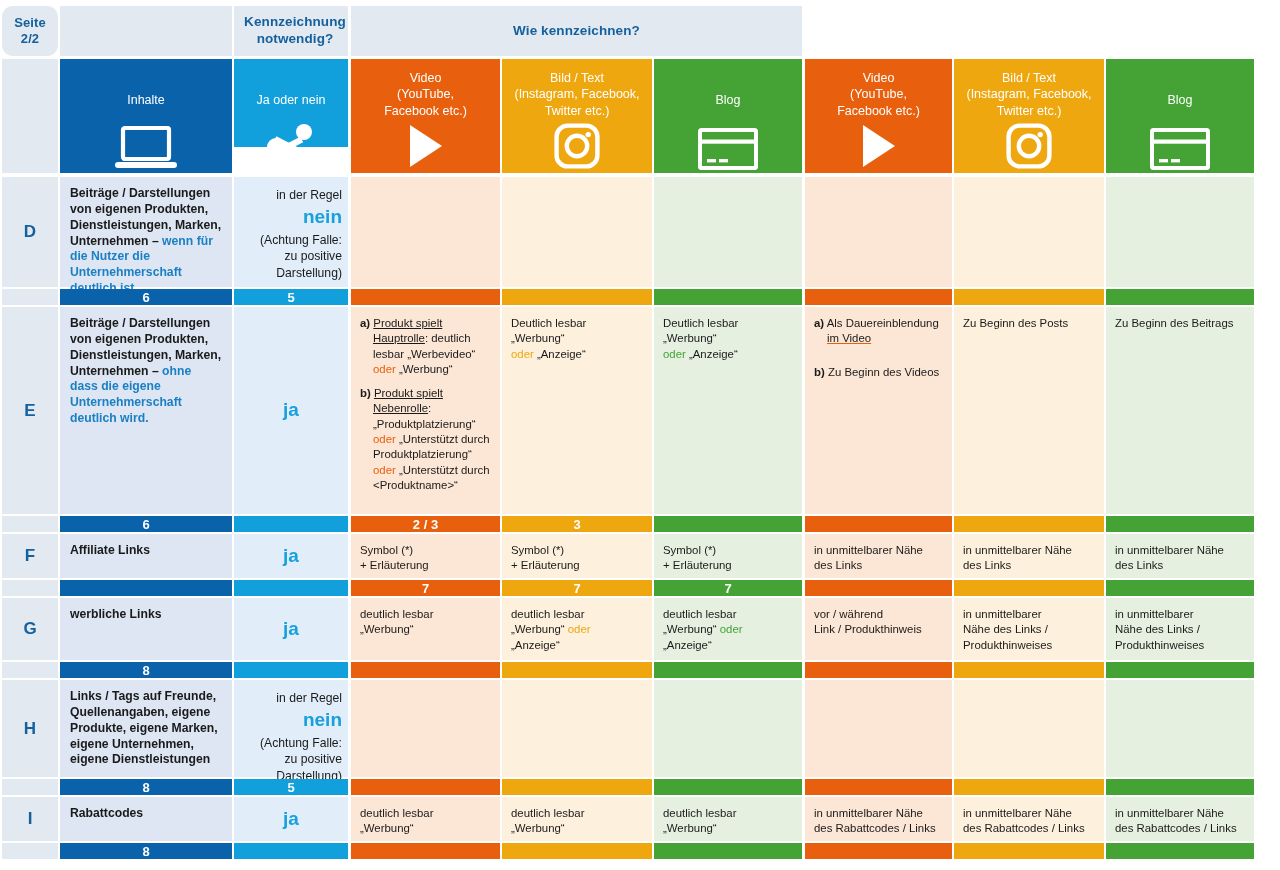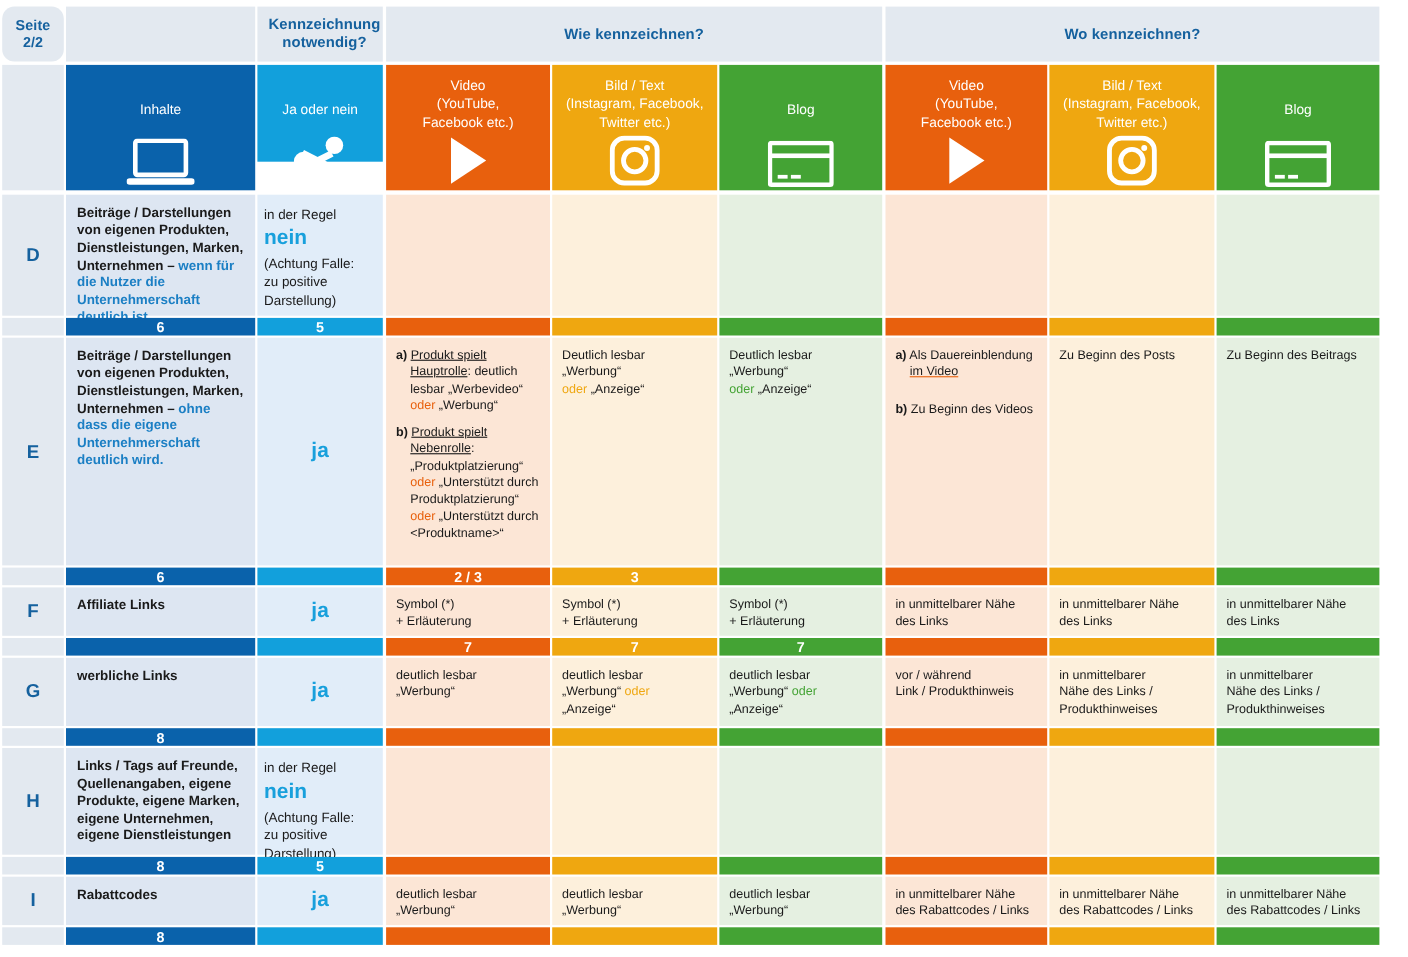--- a/index.html
+++ b/index.html
@@ -54,21 +54,21 @@
     color:#15619e;font-size:17px;font-weight:700;
   }
 
   
   .inhalt{
     padding:9px 10px 6px 10px;
     font-size:12.2px;font-weight:700;line-height:1.30;color:#1a1a1a;
   }
   .inhalt .hl{color:#1b7fc4;}
   .janein{
-    padding:10px 6px;text-align:left;
+    padding:10px 6px;text-align:right;
     font-size:12.2px;line-height:1.35;color:#1a1a1a;
   }
   .janein .big{
     display:block;color:#18a0dc;font-size:19px;font-weight:700;
     line-height:1.5;
   }
   .janein.center{
     display:flex;align-items:center;justify-content:center;
   }
   .txt{
@@ -93,21 +93,20 @@
 </head>
 <body>
 
 <div id="sheet">
     <div class="c bg-pale grp page" style="left: 2px; top: 6px; width: 56px; height: 50px; white-space: pre-line; border-radius: 11px;">Seite
 2/2</div>
     <div class="c bg-pale" style="left: 60px; top: 6px; width: 172px; height: 50px;"></div>
     <div class="c bg-pale grp" style="left: 234px; top: 6px; width: 114px; height: 50px; white-space: pre-line; padding-left: 8px;">Kennzeichnung
 notwendig?</div>
     <div class="c bg-pale grp" style="left: 351px; top: 6px; width: 451px; height: 50px;">Wie kennzeichnen?</div>
-    <div class="c bg-pale grp" style="left: 805px; top: 6px; width: 449px; height: 50px;">Wo kennzeichnen?</div>
     <div class="c bg-pale" style="left: 2px; top: 59px; width: 56px; height: 114px;"></div>
     <div class="c bg-blue colhead single" style="left: 60px; top: 59px; width: 172px; height: 114px;">
       <div class="t">Inhalte</div>
       <div class="ic">
         <svg class="icon" width="62" height="46" viewBox="0 0 62 46">
     <rect x="8" y="2" width="46" height="31" rx="2" fill="none" stroke="#ffffff" stroke-width="4.2"></rect>
     <rect x="0" y="36" width="62" height="6" rx="3" fill="#ffffff"></rect>
         </svg>
       </div>
     </div>

